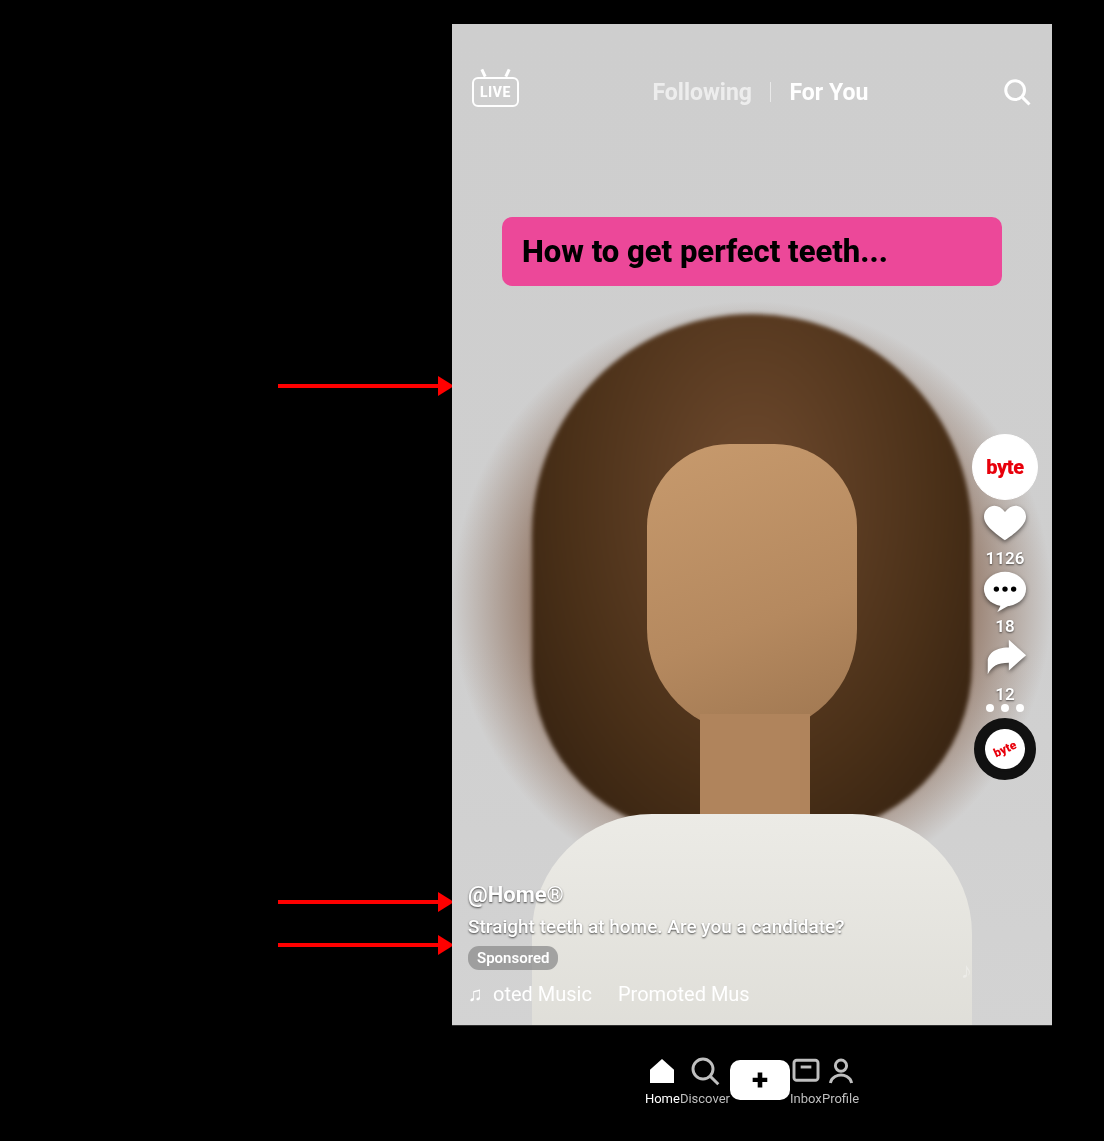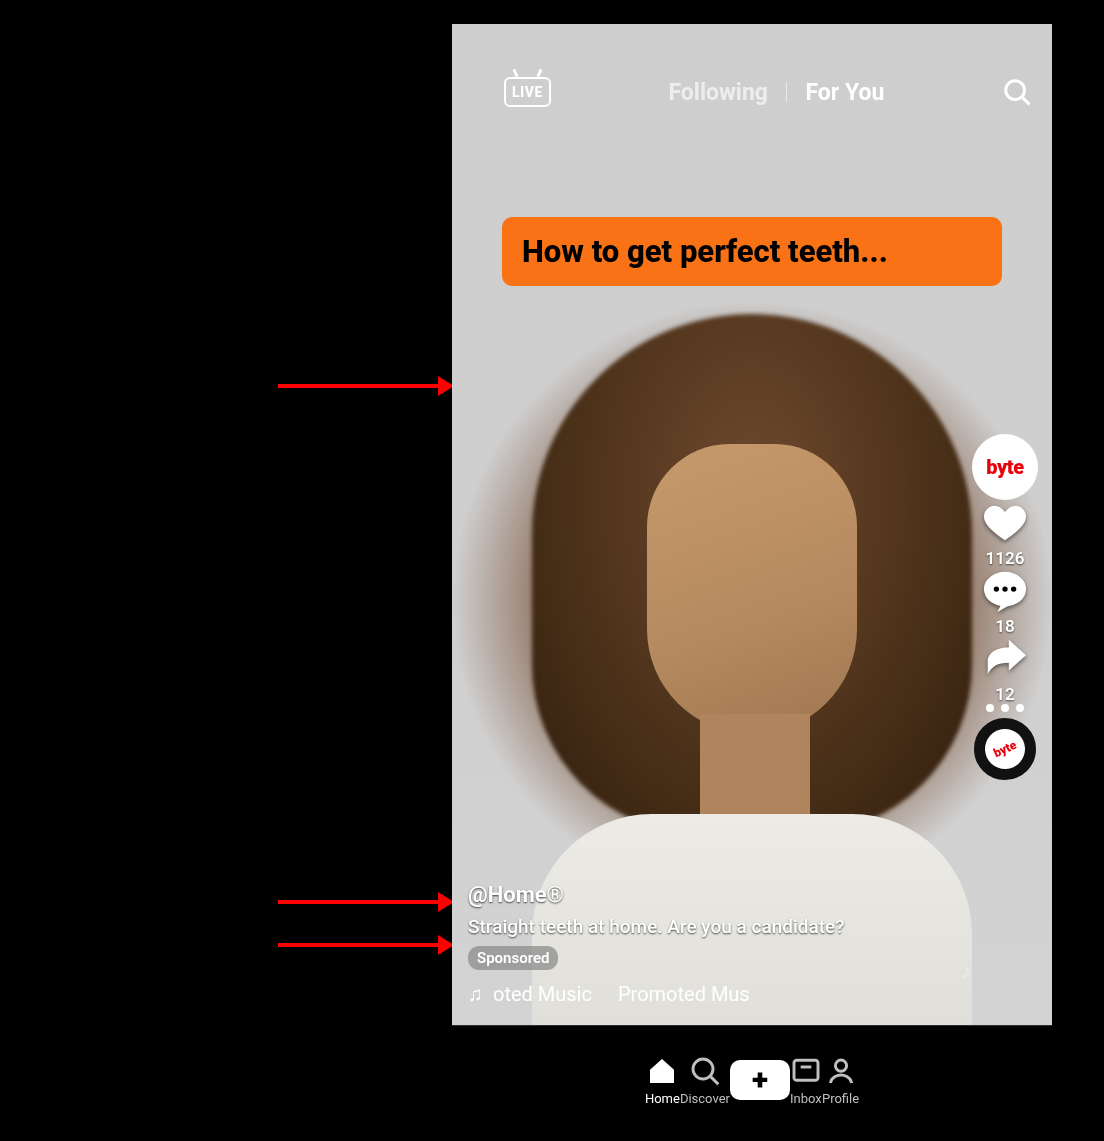--- a/index.html
+++ b/index.html
@@ -26,31 +26,31 @@
     background:radial-gradient(ellipse at 50% 35%, #6f4a2e 0%, #4a3018 60%, #2e1d0e 100%);
     filter:blur(2px);}
   .face{position:absolute;left:195px;top:420px;width:210px;height:290px;border-radius:110px 110px 140px 140px;
     background:linear-gradient(160deg,#c79a6d 0%,#b5895f 60%,#9e7650 100%);}
   .neck{position:absolute;left:248px;top:690px;width:110px;height:120px;background:#b0845c;}
   .shirt{position:absolute;left:80px;top:790px;width:440px;height:320px;border-radius:120px 120px 0 0;
     background:linear-gradient(180deg,#ecebe6 0%,#d9d8d2 100%);}
 
   
   .top-row{position:absolute;top:44px;left:0;right:0;height:48px;display:flex;align-items:center;justify-content:space-between;padding:0 20px;color:#fff;}
-  .live-badge{border:2.5px solid #fff;border-radius:6px;padding:0 6px;height:26px;display:flex;align-items:center;font-size:14px;font-weight:800;position:relative;letter-spacing:0.5px;margin-left:32px;}
+  .live-badge{border:2.5px solid #fff;border-radius:6px;padding:0 6px;height:26px;display:flex;align-items:center;font-size:14px;font-weight:800;position:relative;letter-spacing:0.5px;}
   .live-badge::before{content:"";position:absolute;top:-10px;left:8px;width:3px;height:8px;background:#fff;transform:rotate(-25deg);}
   .live-badge::after{content:"";position:absolute;top:-10px;right:8px;width:3px;height:8px;background:#fff;transform:rotate(25deg);}
   .tabs{display:flex;align-items:center;gap:18px;font-size:23px;font-weight:700;}
   .tab-following{opacity:0.65;}
   .tab-sep{width:1.5px;height:20px;background:rgba(255,255,255,0.55);}
   .tab-foryou{color:#fff;}
   .search-btn svg{width:30px;height:30px;display:block;}
 
   
-  .caption-box{position:absolute;top:193px;left:50px;right:50px;background:#f97316;border-radius:10px;padding:16px 20px;color:#000;font-size:31px;font-weight:800;white-space:nowrap;overflow:hidden;}
+  .caption-box{position:absolute;top:193px;left:50px;right:50px;background:#ec4899;border-radius:10px;padding:16px 20px;color:#000;font-size:31px;font-weight:800;white-space:nowrap;overflow:hidden;}
 
   
   .rail{position:absolute;right:12px;top:410px;width:70px;display:flex;flex-direction:column;align-items:center;color:#fff;}
   .avatar{width:64px;height:64px;border-radius:50%;background:#fff;display:flex;align-items:center;justify-content:center;font-weight:900;font-size:20px;color:#e8000b;border:1.5px solid #fff;letter-spacing:-0.5px;}
   .icon-block{display:flex;flex-direction:column;align-items:center;gap:2px;}
   .icon-block .count{font-size:17px;font-weight:600;text-shadow:0 1px 2px rgba(0,0,0,0.6);}
   .heart-icon svg,.comment-icon svg,.share-icon svg{width:46px;height:46px;display:block;filter:drop-shadow(0 2px 2px rgba(0,0,0,0.5));}
   .more-dots{display:flex;gap:7px;}
   .more-dots span{width:8px;height:8px;border-radius:50%;background:#fff;}
   .record{width:62px;height:62px;border-radius:50%;background:#111;display:flex;align-items:center;justify-content:center;margin-top:6px;border:8px solid #111;box-sizing:border-box;}

